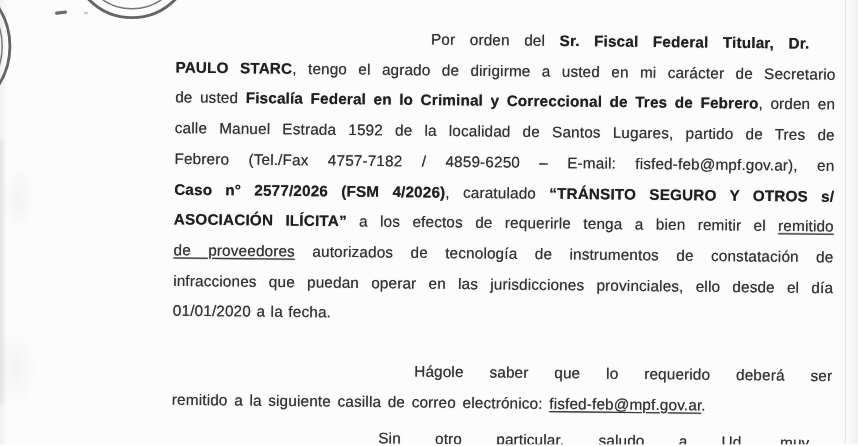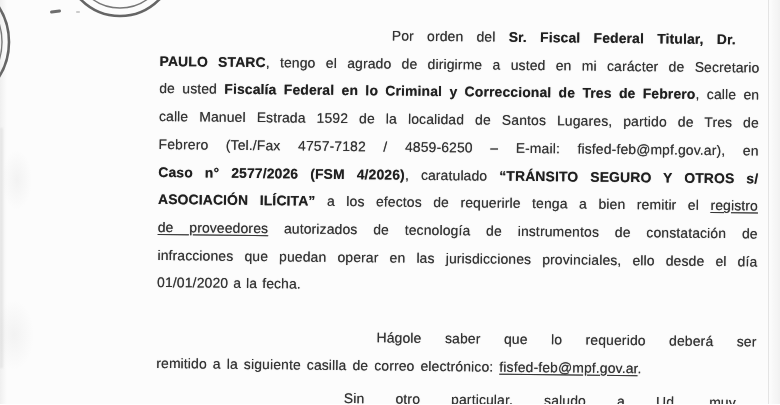--- a/index.html
+++ b/index.html
@@ -89,25 +89,25 @@
   <div class="pen-dot"></div>
   <div class="edge-left"></div>
   <div class="edge-left-dark"></div>
   <div class="edge-right"></div>
   <div class="smudge smudge-a"></div>
   <div class="smudge smudge-b"></div>
 
   <div class="textcol">
     <div class="line ind-opening"><span>Por orden del </span><span class="b">Sr. Fiscal Federal Titular, Dr.</span></div>
     <div class="line"><span class="b">PAULO STARC</span><span>, tengo el agrado de dirigirme a usted en mi carácter de Secretario</span></div>
-    <div class="line"><span>de usted </span><span class="b">Fiscalía Federal en lo Criminal y Correccional de Tres de Febrero</span><span>, calle en</span></div>
+    <div class="line"><span>de usted </span><span class="b">Fiscalía Federal en lo Criminal y Correccional de Tres de Febrero</span><span>, orden en</span></div>
     <div class="line"><span>calle Manuel Estrada 1592 de la localidad de Santos Lugares, partido de Tres de</span></div>
     <div class="line"><span>Febrero (Tel./Fax 4757-7182 / 4859-6250 – E-mail: fisfed-feb@mpf.gov.ar), en</span></div>
     <div class="line"><span class="b">Caso n° 2577/2026 (FSM 4/2026)</span><span>, caratulado </span><span class="b">“TRÁNSITO SEGURO Y OTROS s/</span></div>
-    <div class="line"><span class="b">ASOCIACIÓN ILÍCITA”</span><span> a los efectos de requerirle tenga a bien remitir el </span><span class="u">registro</span></div>
+    <div class="line"><span class="b">ASOCIACIÓN ILÍCITA”</span><span> a los efectos de requerirle tenga a bien remitir el </span><span class="u">remitido</span></div>
     <div class="line"><span class="u">de proveedores</span><span> autorizados de tecnología de instrumentos de constatación de</span></div>
     <div class="line"><span>infracciones que puedan operar en las jurisdicciones provinciales, ello desde el día</span></div>
     <div class="line left"><span>01/01/2020 a la fecha.</span></div>
     <div class="para-gap"></div>
     <div class="line ind-closing"><span>Hágole saber que lo requerido deberá ser</span></div>
     <div class="line left ws-wide"><span>remitido a la siguiente casilla de correo electrónico: </span><span class="u">fisfed-feb@mpf.gov.ar</span><span>.</span></div>
     <div class="line ind-final"><span>Sin otro particular, saludo a Ud. muy</span></div>
   </div>
 
 </div>

